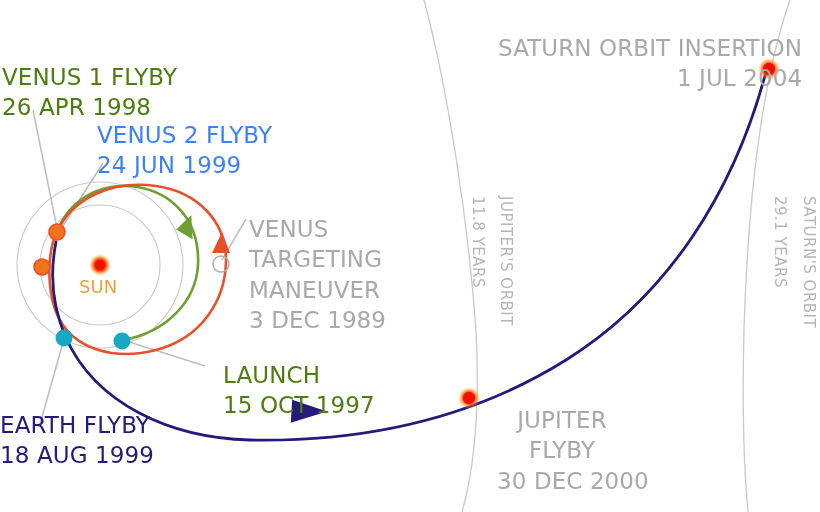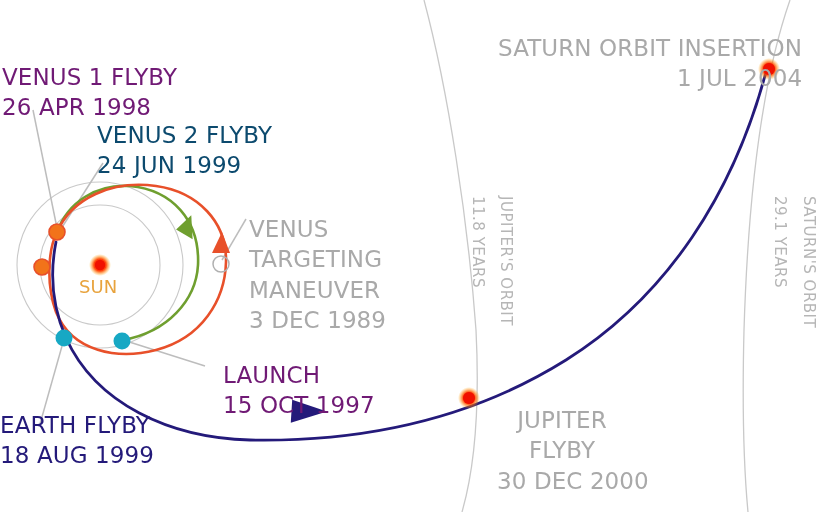--- a/index.html
+++ b/index.html
@@ -28,22 +28,22 @@
   }
   .lbl {
     position: absolute;
     font-family: "DejaVu Sans", sans-serif;
     font-size: 23px;
     line-height: 1.32;
     letter-spacing: 0.1px;
     white-space: pre;
     user-select: none;
   }
-  .lbl-green  { color: #701a75; }
-  .lbl-orange { color: #0c4a6e; }
+  .lbl-green  { color: #4d7c0f; }
+  .lbl-orange { color: #3b82f6; }
   .lbl-navy   { color: #241a7a; }
   .lbl-gray   { color: #a9a9a9; }
   .lbl-sun    { color: #e8a33d; font-size: 18px; }
 
   #label-venus1      { left: 2px;  top: 62px; }
   #label-venus2      { left: 97px; top: 120px; }
   #label-vtm         { left: 249px; top: 214px; }
   #label-launch      { left: 211px; top: 360px; margin-left: 12px; }
   #label-earthflyby  { left: 0px;  top: 410px; }
   #label-soi         { left: 498px; top: 33px; text-align: right; }

